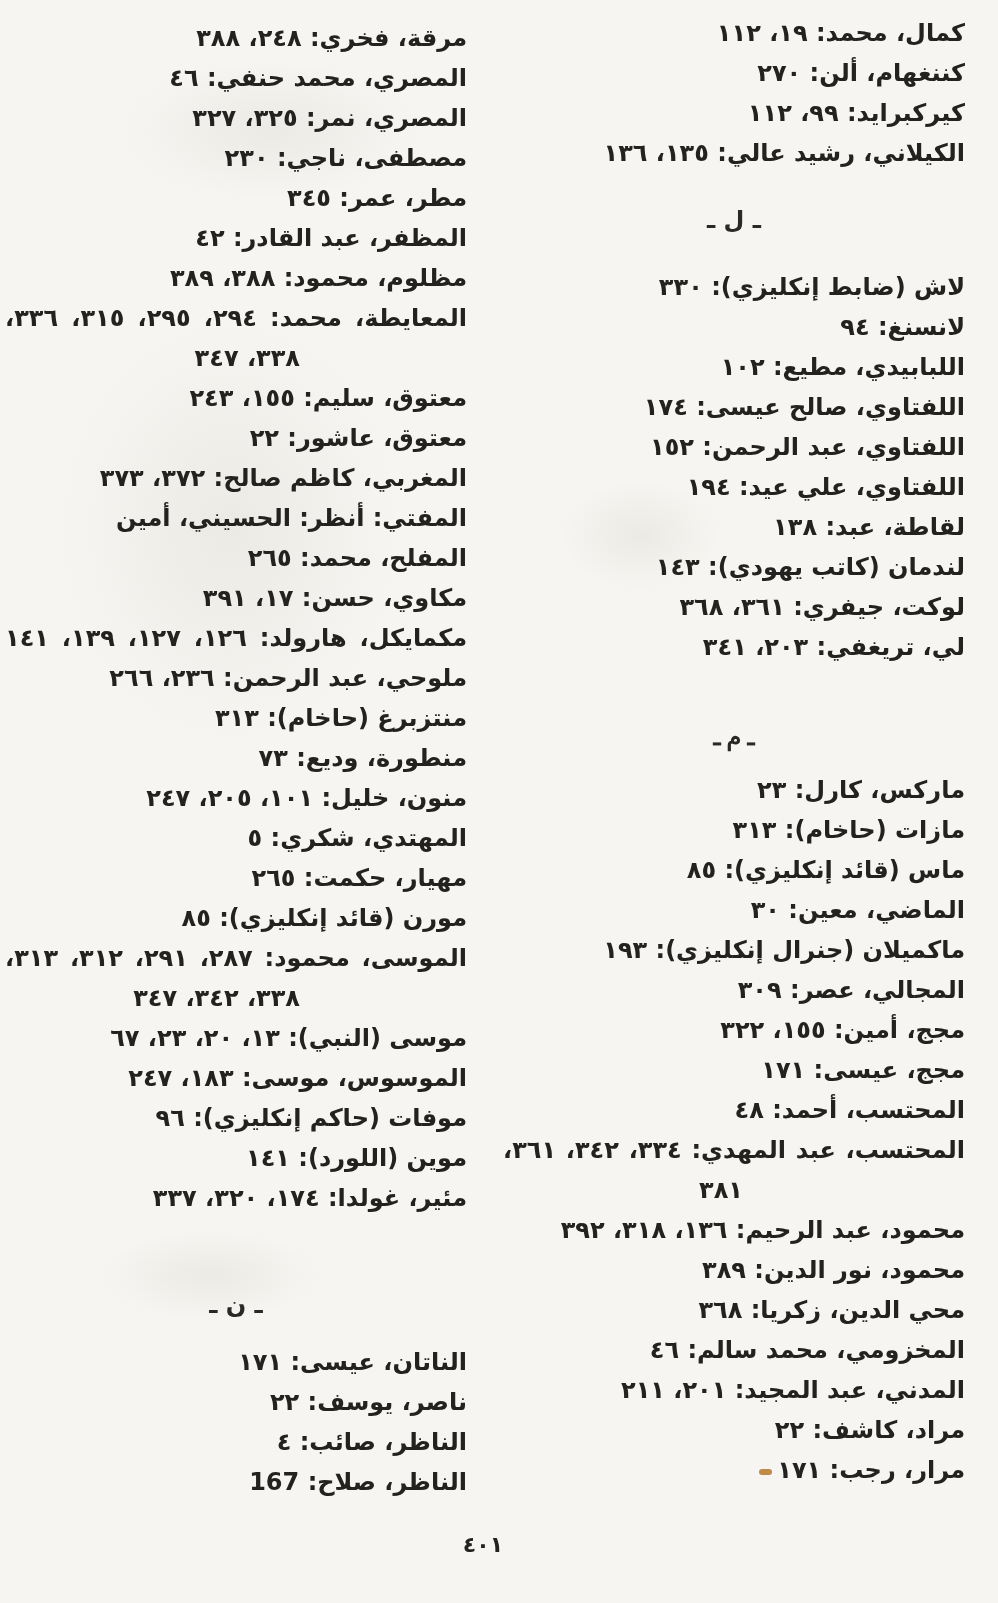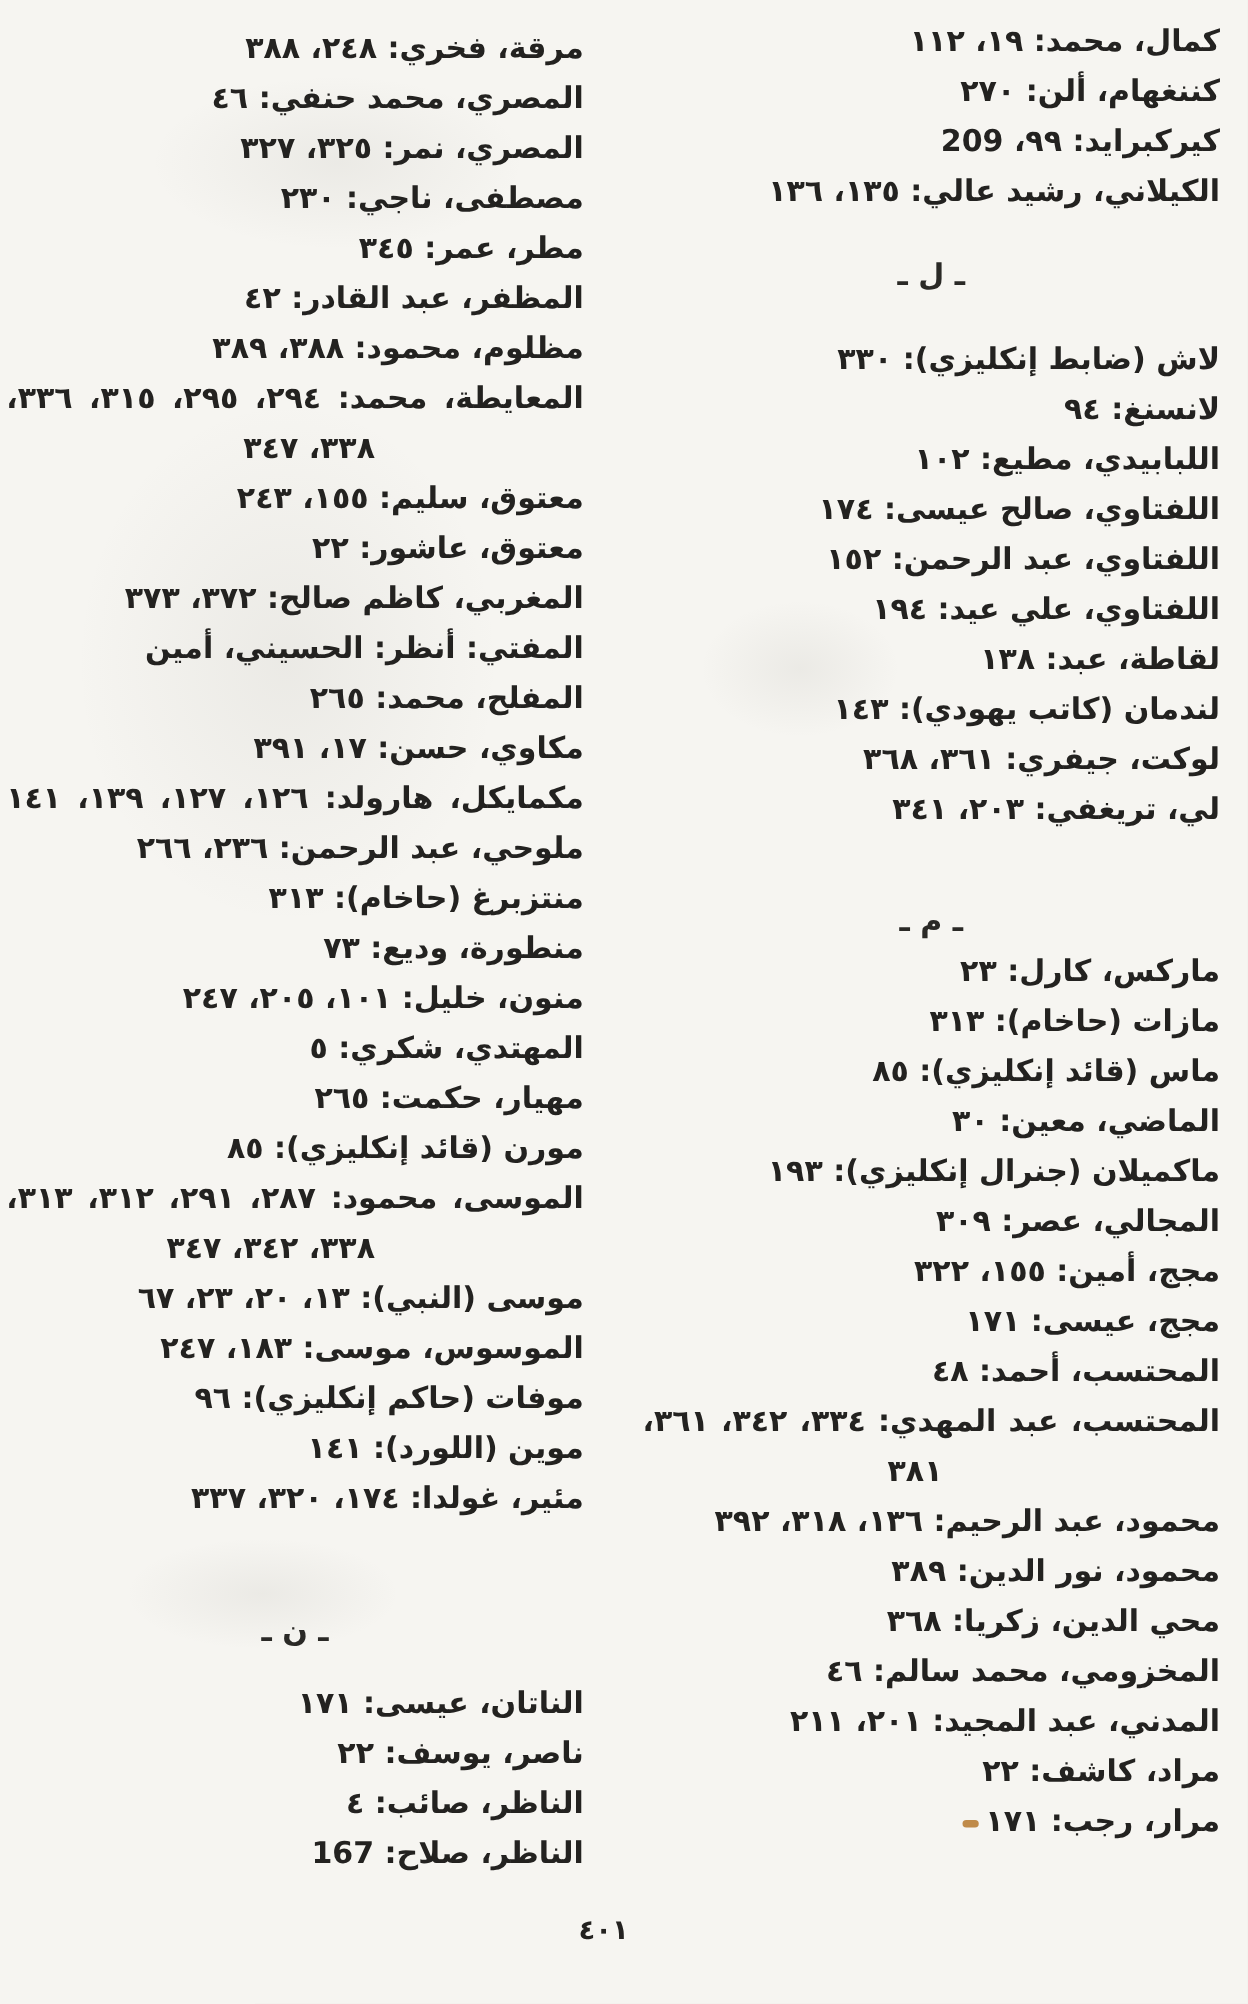--- a/index.html
+++ b/index.html
@@ -11,21 +11,21 @@
     background: #f6f5f1;
     font-family: "DejaVu Sans", sans-serif;
     color: #232220;
     overflow: hidden;
   }
   .col {
     position: absolute;
     width: 462px;
     direction: rtl;
   }
-  .col-right { right: 22px; top: 13px; }
+  .col-right { right: 33px; top: 13px; }
   .col-left  { right: 531px; top: 18px; margin-left: 41px; }
   .line {
     font-size: 24px;
     line-height: 40px;
     height: 40px;
     text-align: right;
     white-space: nowrap;
     font-weight: 600;
     letter-spacing: 0;
   }
@@ -74,34 +74,34 @@
 
 <div class="page">
   <div class="smudge s1"></div>
   <div class="smudge s2"></div>
   <div class="smudge s3"></div>
   <div class="smudge s4"></div>
 
   <div class="col col-right">
       <div class="line">كمال، محمد: ١٩، ١١٢</div>
       <div class="line">كننغهام، ألن: ٢٧٠</div>
-      <div class="line">كيركبرايد: ٩٩، 209</div>
+      <div class="line">كيركبرايد: ٩٩، ١١٢</div>
       <div class="line">الكيلاني، رشيد عالي: ١٣٥، ١٣٦</div>
       <div class="line header" style="margin-top: 27px; margin-bottom: 27px;">ـ ل ـ</div>
       <div class="line">لاش (ضابط إنكليزي): ٣٣٠</div>
       <div class="line">لانسنغ: ٩٤</div>
       <div class="line">اللبابيدي، مطيع: ١٠٢</div>
       <div class="line">اللفتاوي، صالح عيسى: ١٧٤</div>
       <div class="line">اللفتاوي، عبد الرحمن: ١٥٢</div>
       <div class="line">اللفتاوي، علي عيد: ١٩٤</div>
       <div class="line">لقاطة، عبد: ١٣٨</div>
       <div class="line">لندمان (كاتب يهودي): ١٤٣</div>
       <div class="line">لوكت، جيفري: ٣٦١، ٣٦٨</div>
       <div class="line">لي، تريغفي: ٢٠٣، ٣٤١</div>
-      <div class="line header" style="margin-top: 50px; ">ـ م ـ</div>
+      <div class="line header" style="margin-top: 50px; margin-bottom: 13px; font-family: Liberation Serif, serif;">ـ م ـ</div>
       <div class="line">ماركس، كارل: ٢٣</div>
       <div class="line">مازات (حاخام): ٣١٣</div>
       <div class="line">ماس (قائد إنكليزي): ٨٥</div>
       <div class="line">الماضي، معين: ٣٠</div>
       <div class="line">ماكميلان (جنرال إنكليزي): ١٩٣</div>
       <div class="line">المجالي، عصر: ٣٠٩</div>
       <div class="line">مجج، أمين: ١٥٥، ٣٢٢</div>
       <div class="line">مجج، عيسى: ١٧١</div>
       <div class="line">المحتسب، أحمد: ٤٨</div>
       <div class="line justify">المحتسب، عبد المهدي: ٣٣٤، ٣٤٢، ٣٦١،</div>

